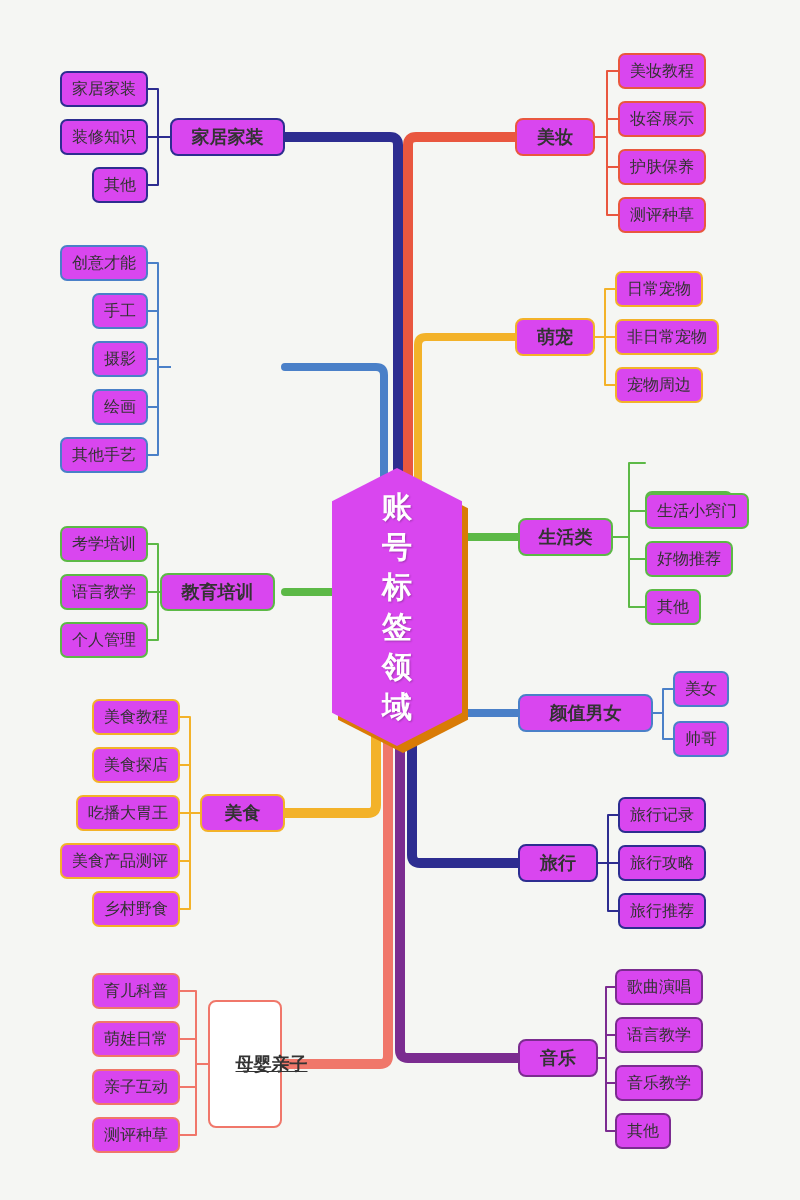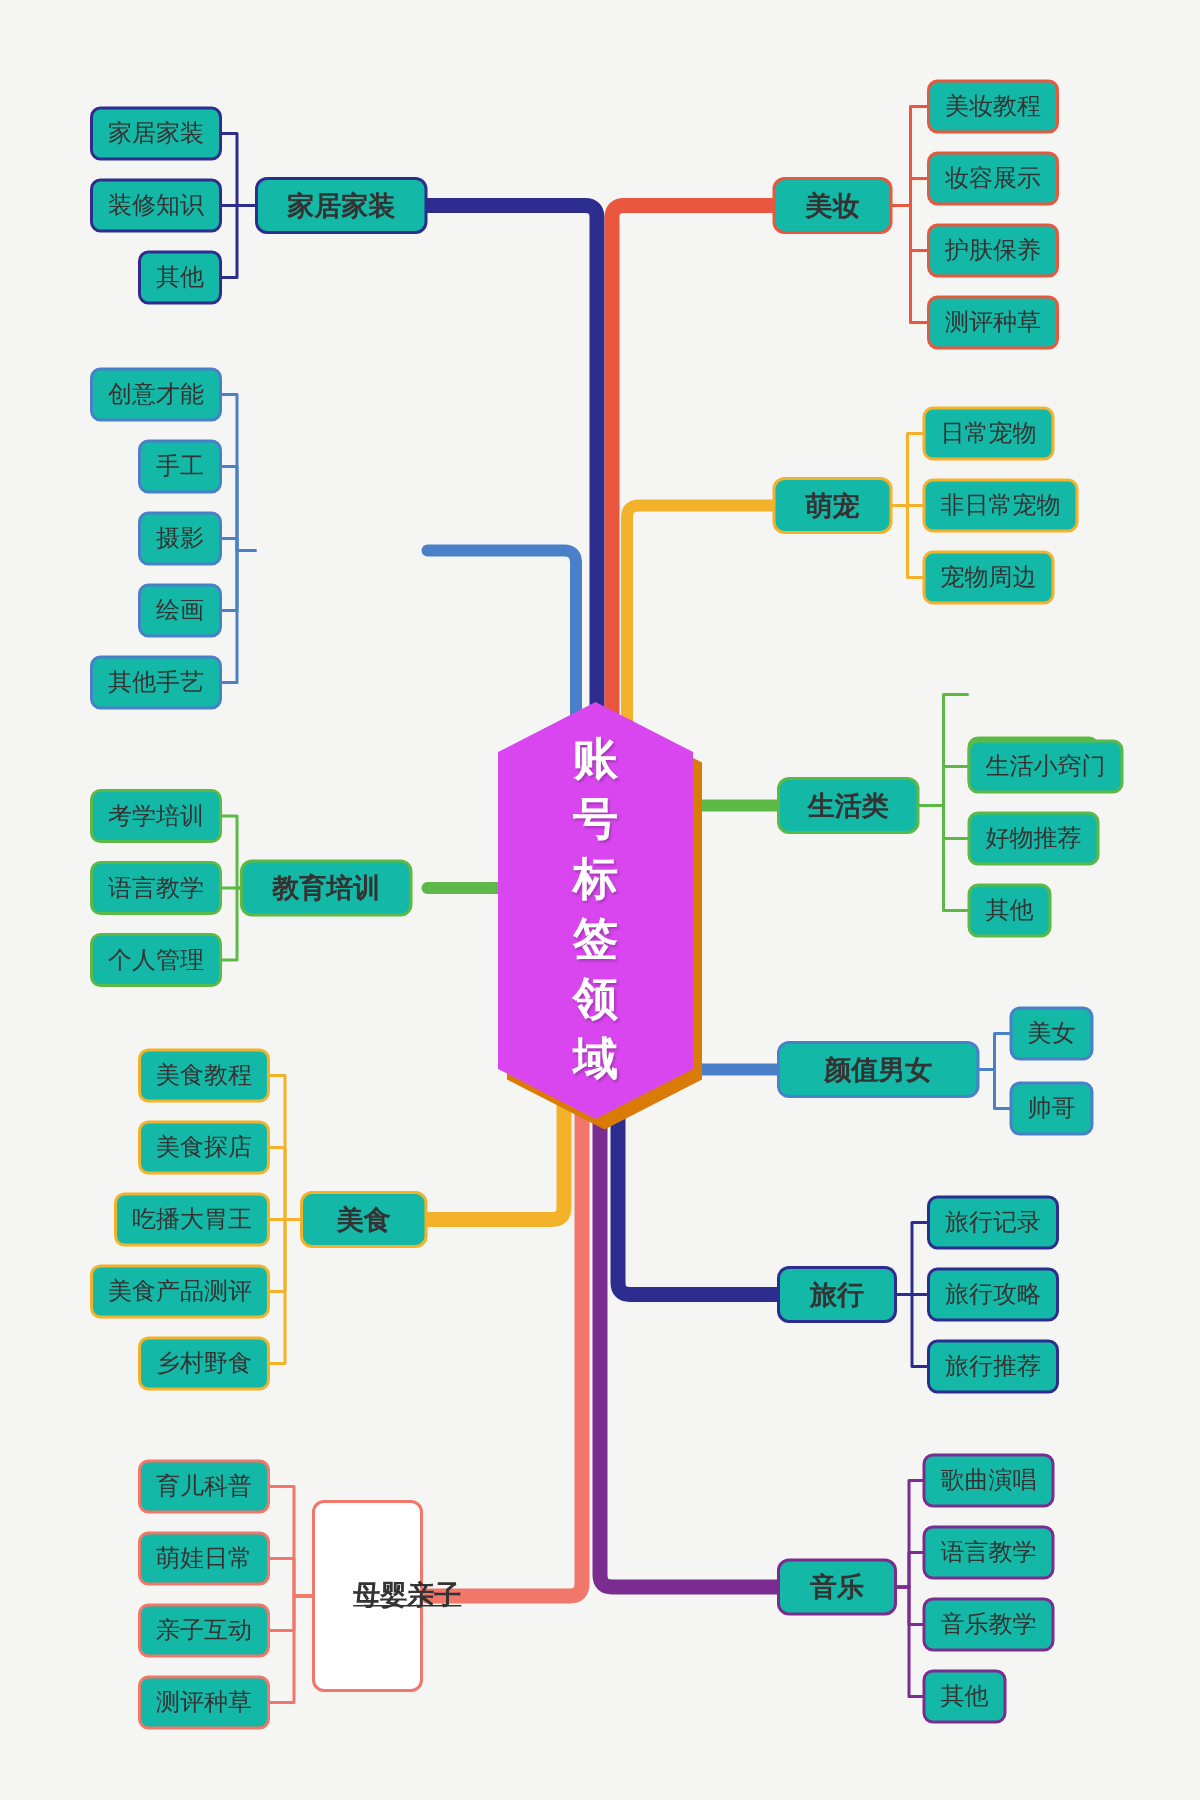--- a/index.html
+++ b/index.html
@@ -6,21 +6,21 @@
   .stage {
     position:relative; width:800px; height:1200px; margin:0 auto;
     background:#f5f6f3; overflow:hidden;
     font-family:"DejaVu Sans", sans-serif;
   }
   .wires { position:absolute; left:0; top:0; z-index:1; }
   .wires path { fill:none; stroke-linecap:round; stroke-linejoin:round; }
 
   .node {
     position:absolute; z-index:3; box-sizing:border-box;
-    background:#14b8a6; color:#333333;
+    background:#d946ef; color:#333333;
     border:2px solid #333; border-radius:7px;
     height:36px; padding:0 10px;
     display:flex; align-items:center; justify-content:center;
     font-size:16px; white-space:nowrap;
   }
   .label {
     height:38px; font-weight:bold; font-size:18px;
     border-width:2.5px; border-radius:8px; z-index:4;
   }
   .label-vertical {

